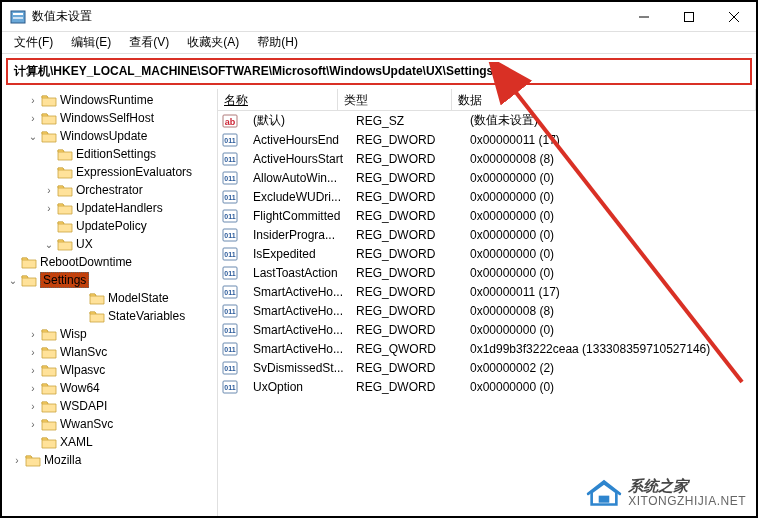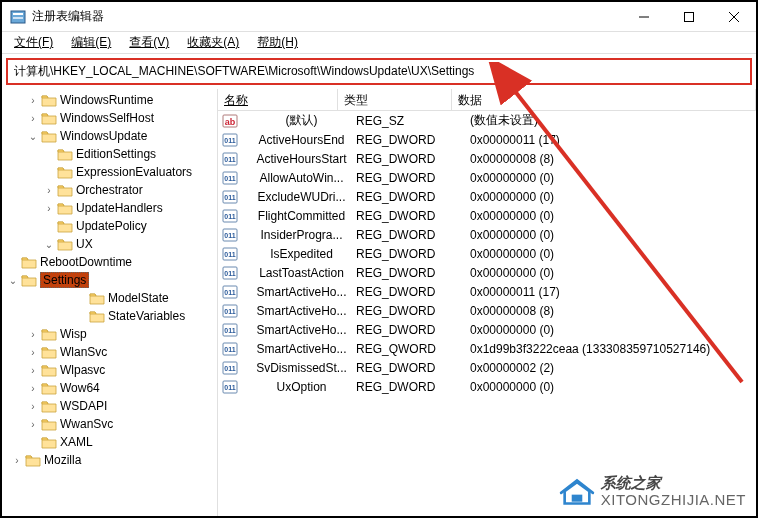--- a/index.html
+++ b/index.html
@@ -3,60 +3,60 @@
 <meta charset="utf-8">
 <style>
 * { box-sizing: border-box; margin: 0; padding: 0; }
 body { font-family: "Microsoft YaHei", "Segoe UI", Tahoma, sans-serif; font-size: 12px; background: #fff; width: 758px; height: 518px; position: relative; overflow: hidden; border: 2px solid #000; }
 .titlebar { height: 30px; background: #fff; display: flex; align-items: center; padding: 0 0 0 8px; border-bottom: 1px solid #e0e0e0; }
 .titlebar .app-icon { width: 16px; height: 16px; margin-right: 6px; display: inline-flex; }
 .titlebar .title { flex: 1; font-size: 12px; }
 .win-controls { display: flex; }
 .win-btn { width: 45px; height: 30px; display: flex; align-items: center; justify-content: center; }
 .win-btn svg { width: 10px; height: 10px; }
-.menubar { height: 22px; display: flex; align-items: center; padding: 0 4px; gap: 2px; border-bottom: 1px solid #e0e0e0; text-decoration: underline; }
+.menubar { height: 22px; display: flex; align-items: center; padding: 0 4px; gap: 2px; border-bottom: 1px solid #e0e0e0; }
 .menubar span { padding: 2px 8px; cursor: default; }
 .address-row { padding: 4px; }
-.address-box { border: 2px solid #d93025; padding: 3px 6px; font-size: 12px; background: #fff; position: relative; }
+.address-box { border: 2px solid #d93025; padding: 3px 6px; font-size: 12px; background: #fff; position: relative; font-weight: bold; }
 .content { display: flex; height: calc(100% - 30px - 22px - 30px); }
 .tree { width: 216px; border-right: 1px solid #e0e0e0; overflow: hidden; padding: 2px 0; }
 .tree-item { display: flex; align-items: center; height: 18px; padding-left: 4px; white-space: nowrap; }
 .tree-item.selected-node .label { background: #c2410c; border: 1px dotted #666; padding: 0 2px; }
 .chev { width: 14px; display: inline-flex; justify-content: center; color: #666; font-size: 10px; }
 .folder { width: 16px; height: 14px; margin: 0 3px 0 1px; display: inline-flex; }
 .label { font-size: 12px; }
 .d0 { padding-left: 8px; } .d1 { padding-left: 24px; } .d2 { padding-left: 40px; } .d3 { } .d4 { padding-left: 72px; text-align: center; }
 .values { flex: 1; overflow: hidden; }
 .val-header { display: flex; height: 22px; border-bottom: 1px solid #e0e0e0; }
 .val-header .col { padding: 3px 6px; border-right: 1px solid #e0e0e0; font-size: 12px; }
 .col-name { width: 120px; text-decoration: underline; } .col-type { width: 114px; } .col-data { flex: 1; }
 .val-row { display: flex; height: 19px; align-items: center; }
 .val-row .vicon { width: 28px; height: 16px; margin: 0 3px 0 4px; display: inline-flex; }
-.val-row .vname { width: 97px; overflow: hidden; text-overflow: ellipsis; white-space: nowrap; text-align: center; }
+.val-row .vname { width: 97px; overflow: hidden; text-overflow: ellipsis; white-space: nowrap; }
 .val-row .vtype { width: 114px; padding-left: 6px; }
 .val-row .vdata { flex: 1; padding-left: 6px; white-space: nowrap; overflow: hidden; }
 .arrow { position: absolute; pointer-events: none; }
 .watermark { position: absolute; right: 10px; bottom: 8px; display: flex; align-items: center; gap: 6px; opacity: 0.9; }
 .watermark .wm-icon { width: 36px; height: 30px; }
 .watermark .wm-text { display: flex; flex-direction: column; line-height: 1.1; }
 .watermark .wm-title { font-size: 15px; font-weight: bold; color: #333; font-style: italic; }
-.watermark .wm-url { font-size: 15px; color: #555; letter-spacing: 0.5px; text-align: right; }
+.watermark .wm-url { font-size: 12px; color: #555; letter-spacing: 0.5px; text-align: right; }
 </style>
 </head>
 <body>
 
 <div class="titlebar">
   <span class="app-icon">
     <svg viewBox="0 0 16 16">
         <rect x="1" y="2" width="14" height="12" fill="#6aa8d8" stroke="#2a5a8a"></rect>
         <rect x="3" y="4" width="10" height="2" fill="#fff"></rect>
         <rect x="3" y="8" width="10" height="2" fill="#cfe3f5"></rect>
       </svg>
   </span>
-  <span class="title">注册表编辑器</span>
+  <span class="title">数值未设置</span>
   <div class="win-controls">
     <div class="win-btn">
         <svg viewBox="0 0 10 10">
           <line x1="0" y1="5" x2="10" y2="5" stroke="#000" stroke-width="1"></line>
         </svg>
       </div>
     <div class="win-btn">
         <svg viewBox="0 0 10 10">
           <rect x="0.5" y="0.5" width="9" height="9" fill="none" stroke="#000" stroke-width="1"></rect>
         </svg>

